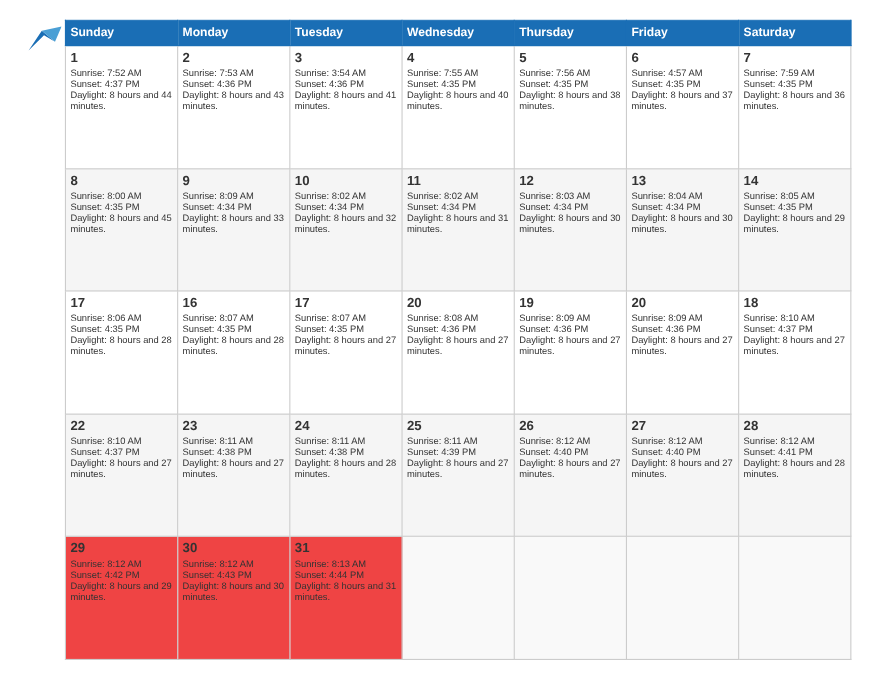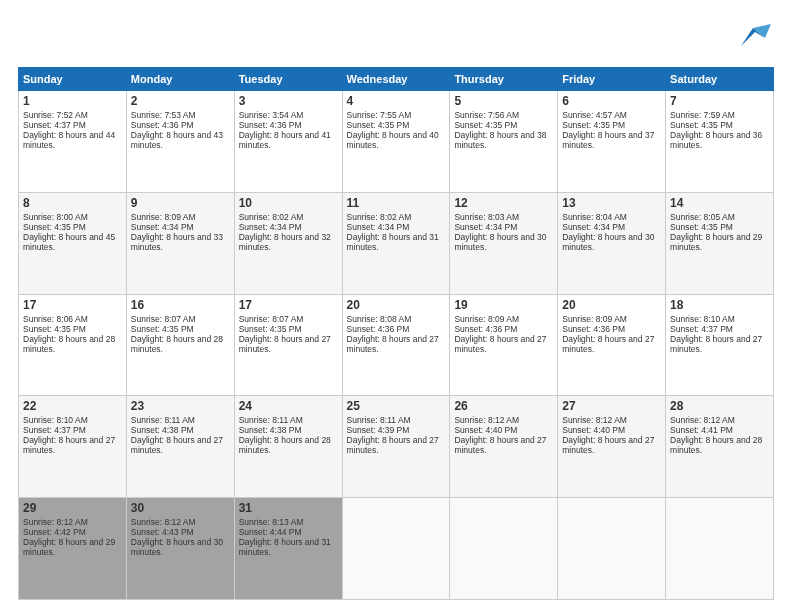--- a/index.html
+++ b/index.html
@@ -8,22 +8,20 @@
       background: #fff;
       width: 792px;
       height: 612px;
       overflow: hidden;
     }
     .page {
       width: 792px;
       height: 612px;
       padding: 18px 18px 12px 18px;
       display: flex;
-      flex-direction: column;
-      align-items: flex-end;
     }
     .header {
       display: flex;
       justify-content: space-between;
       align-items: flex-start;
       margin-bottom: 6px;
     }
     .logo-wrapper {
       display: flex;
       flex-direction: row;
@@ -58,21 +56,21 @@
     .calendar td {
       border: 1px solid #ccc;
       vertical-align: top;
       padding: 3px 4px;
       font-size: 8.5px;
       color: #333;
       background: #fff;
       height: 86px;
     }
     .calendar tr:nth-child(even) td { background: #f5f5f5; }
-    .calendar .last-row td { background: #a3a3a3; }
+    .calendar .last-row td { background: #ef4444; }
     .day-num {
       font-size: 12px;
       font-weight: bold;
       display: block;
       margin-bottom: 2px;
     }
     .empty { background: #f9f9f9 !important; }
   </style>
 </head>
 <body>

